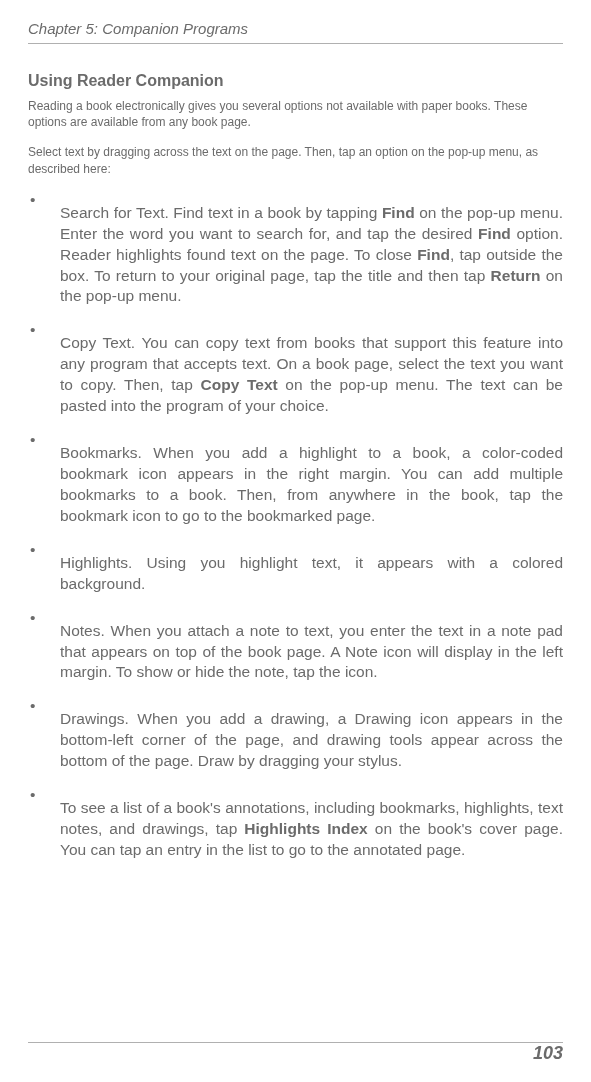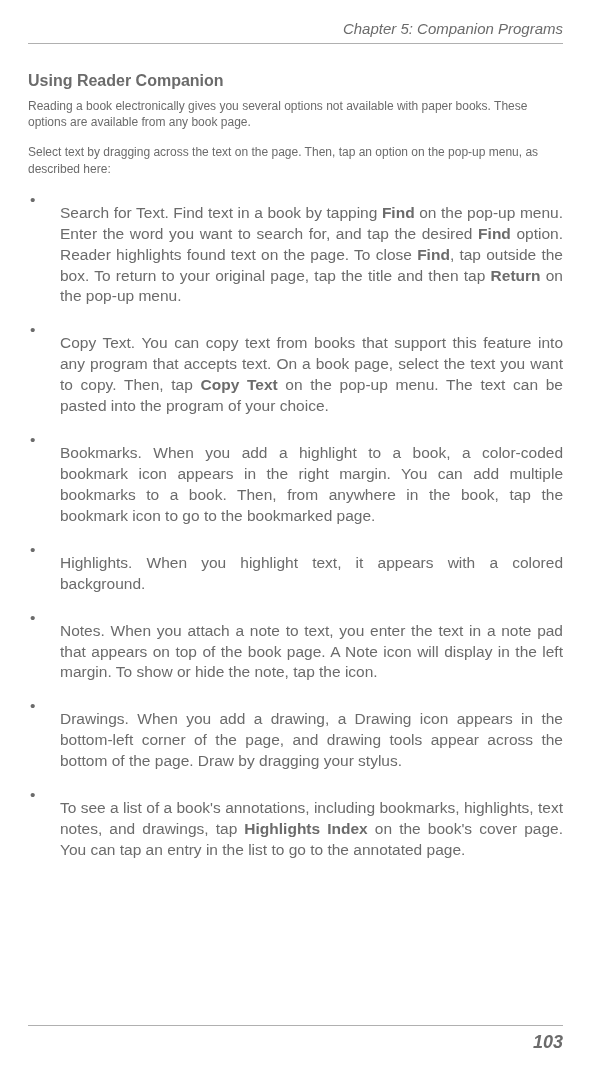--- a/index.html
+++ b/index.html
@@ -10,21 +10,21 @@
     body {
       width: 591px;
       height: 1082px;
       background: #ffffff;
       font-family: Arial, Helvetica, sans-serif;
       color: #6b6b6b;
       position: relative;
       padding: 20px 28px 40px 28px;
     }
     .chapter-header {
-      text-align: right;
+      text-align: left;
       font-style: italic;
       font-size: 15px;
       color: #6b6b6b;
       border-bottom: 1px solid #b0b0b0;
       padding-bottom: 6px;
       margin-bottom: 28px;
     }
     .section-title {
       font-weight: bold;
       font-size: 16px;
@@ -59,30 +59,29 @@
       line-height: 1.35;
       text-align: justify;
       color: #6b6b6b;
       margin-top: 12px;
     }
     .bold-inline {
       font-weight: bold;
     }
     .page-number {
       position: absolute;
-      bottom: 29px;
+      bottom: 18px;
       right: 28px;
       font-style: italic;
       font-weight: bold;
       font-size: 18px;
       color: #6b6b6b;
       border-top: 1px solid #b0b0b0;
       width: calc(100% - 56px);
       text-align: right;
-      padding-top: 6px;
       left: 28px;
     }
   </style>
 </head>
 <body>
 
 <div class="chapter-header">Chapter 5: Companion Programs</div>
 
 <div class="section-title">Using Reader Companion</div>
 
@@ -106,21 +105,21 @@
     </span>
   </li>
 
   <li class="bullet-item">
     <span class="bullet-marker">•</span>
     <span class="bullet-body">Bookmarks. When you add a highlight to a book, a color-coded bookmark icon appears in the right margin. You can add multiple bookmarks to a book. Then, from anywhere in the book, tap the bookmark icon to go to the bookmarked page.</span>
   </li>
 
   <li class="bullet-item">
     <span class="bullet-marker">•</span>
-    <span class="bullet-body">Highlights. When you highlight text, it appears with a colored background.</span>
+    <span class="bullet-body">Highlights. Using you highlight text, it appears with a colored background.</span>
   </li>
 
   <li class="bullet-item">
     <span class="bullet-marker">•</span>
     <span class="bullet-body">Notes. When you attach a note to text, you enter the text in a note pad that appears on top of the book page. A Note icon will display in the left margin. To show or hide the note, tap the icon.</span>
   </li>
 
   <li class="bullet-item">
     <span class="bullet-marker">•</span>
     <span class="bullet-body">Drawings. When you add a drawing, a Drawing icon appears in the bottom-left corner of the page, and drawing tools appear across the bottom of the page. Draw by dragging your stylus.</span>

